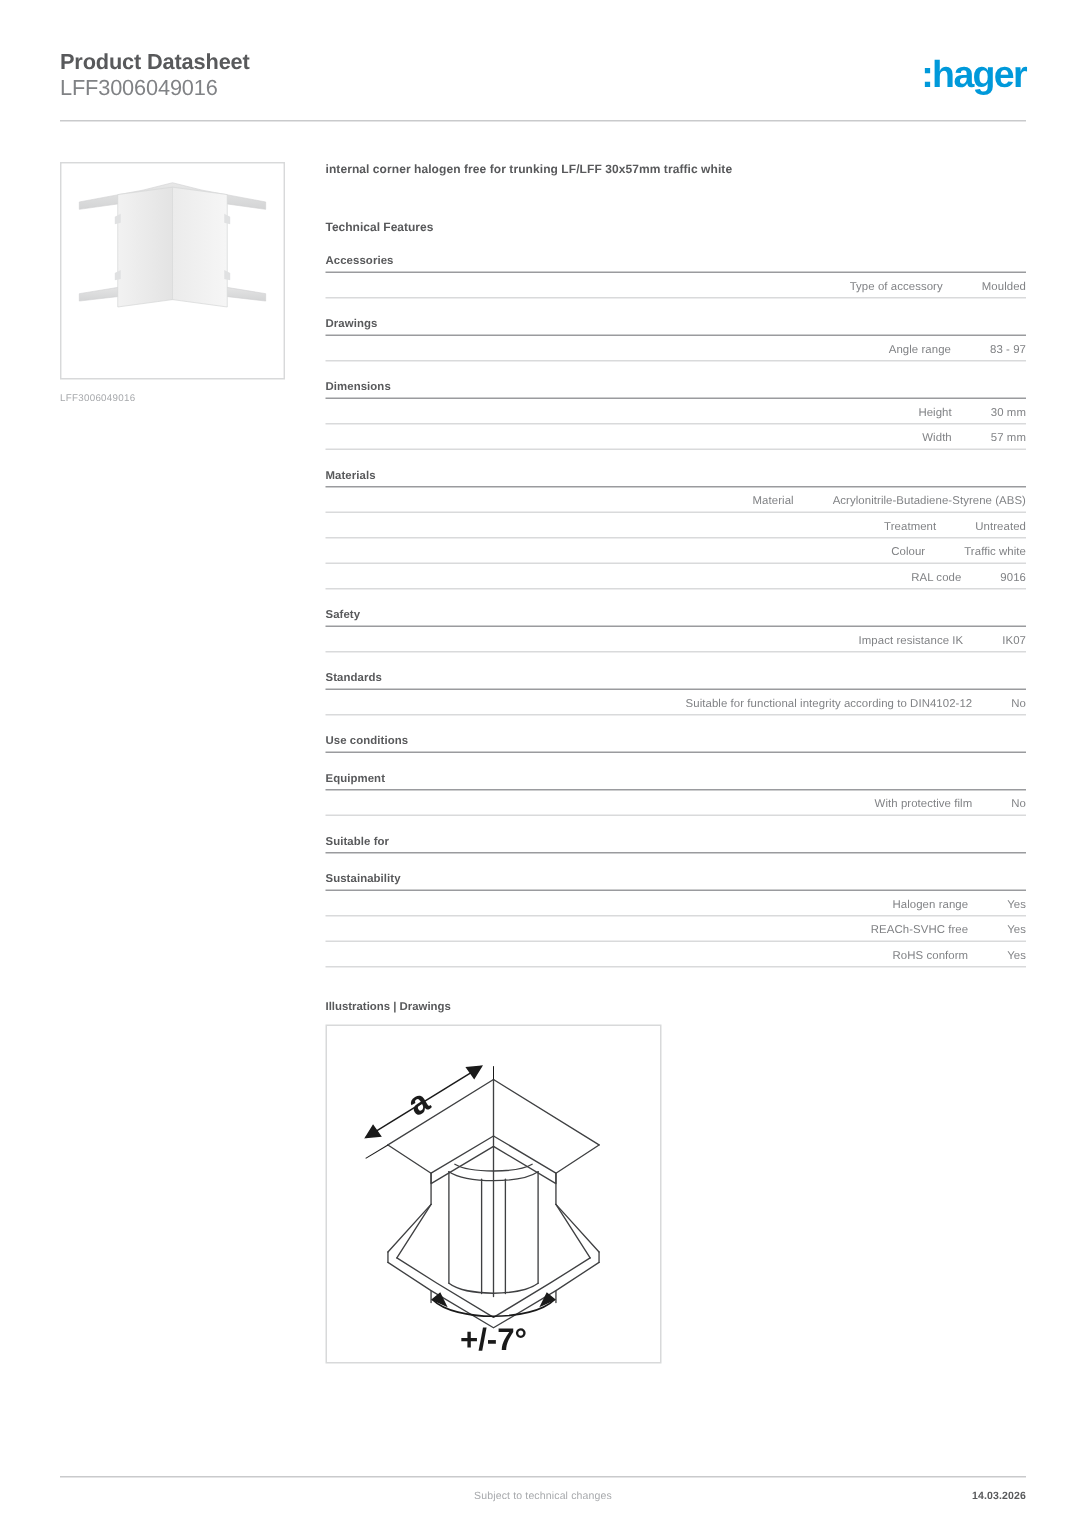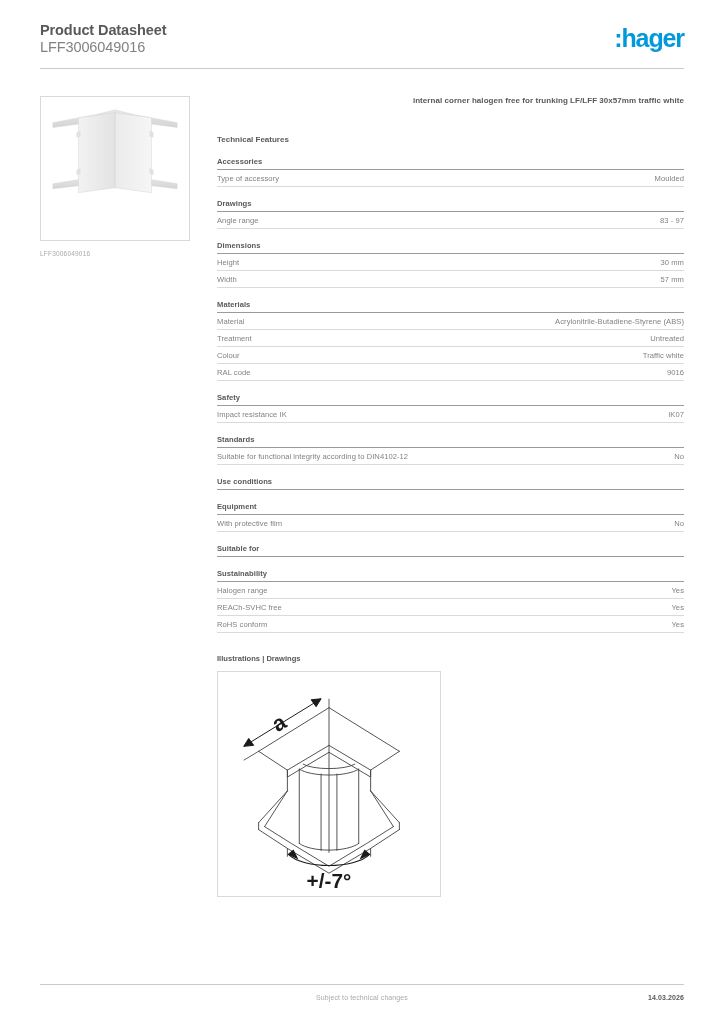--- a/index.html
+++ b/index.html
@@ -10,21 +10,21 @@
     background: #ffffff;
     font-family: "Liberation Sans", sans-serif;
     -webkit-font-smoothing: antialiased;
   }
 
   .page {
     position: relative;
     width: 724px;
     height: 1024px;
     background: #ffffff;
-    padding: 0 40px;
+    padding: 12px 40px;
   }
 
   
   .header {
     display: flex;
     align-items: flex-start;
     justify-content: space-between;
     padding-top: 22px;
     height: 46px;
   }
@@ -80,41 +80,40 @@
     letter-spacing: 0.2px;
   }
 
   
   .product-desc {
     font-size: 8px;
     font-weight: bold;
     color: #58595b;
     letter-spacing: 0.05px;
     margin-bottom: 0;
-    text-align: right;
   }
   .tech-features {
     font-size: 8px;
     font-weight: bold;
     color: #58595b;
     margin-top: 30px;
     margin-bottom: 13px;
   }
   .spec-group { margin-bottom: 12px; }
   .group-title {
     font-size: 7.6px;
     font-weight: bold;
     color: #58595b;
     padding-bottom: 3px;
     border-bottom: 1px solid #9a9b9e;
     letter-spacing: 0.05px;
   }
   .spec-row {
     display: flex;
-    justify-content: space-between;
+    justify-content: flex-end;
     align-items: baseline;
     font-size: 7.6px;
     color: #808285;
     padding: 3.5px 0 3.5px;
     border-bottom: 1px solid #d9dadb;
     letter-spacing: 0.05px;
     gap: 26px;
   }
   .spec-label { white-space: nowrap; }
   .spec-value { text-align: right; white-space: nowrap; }

